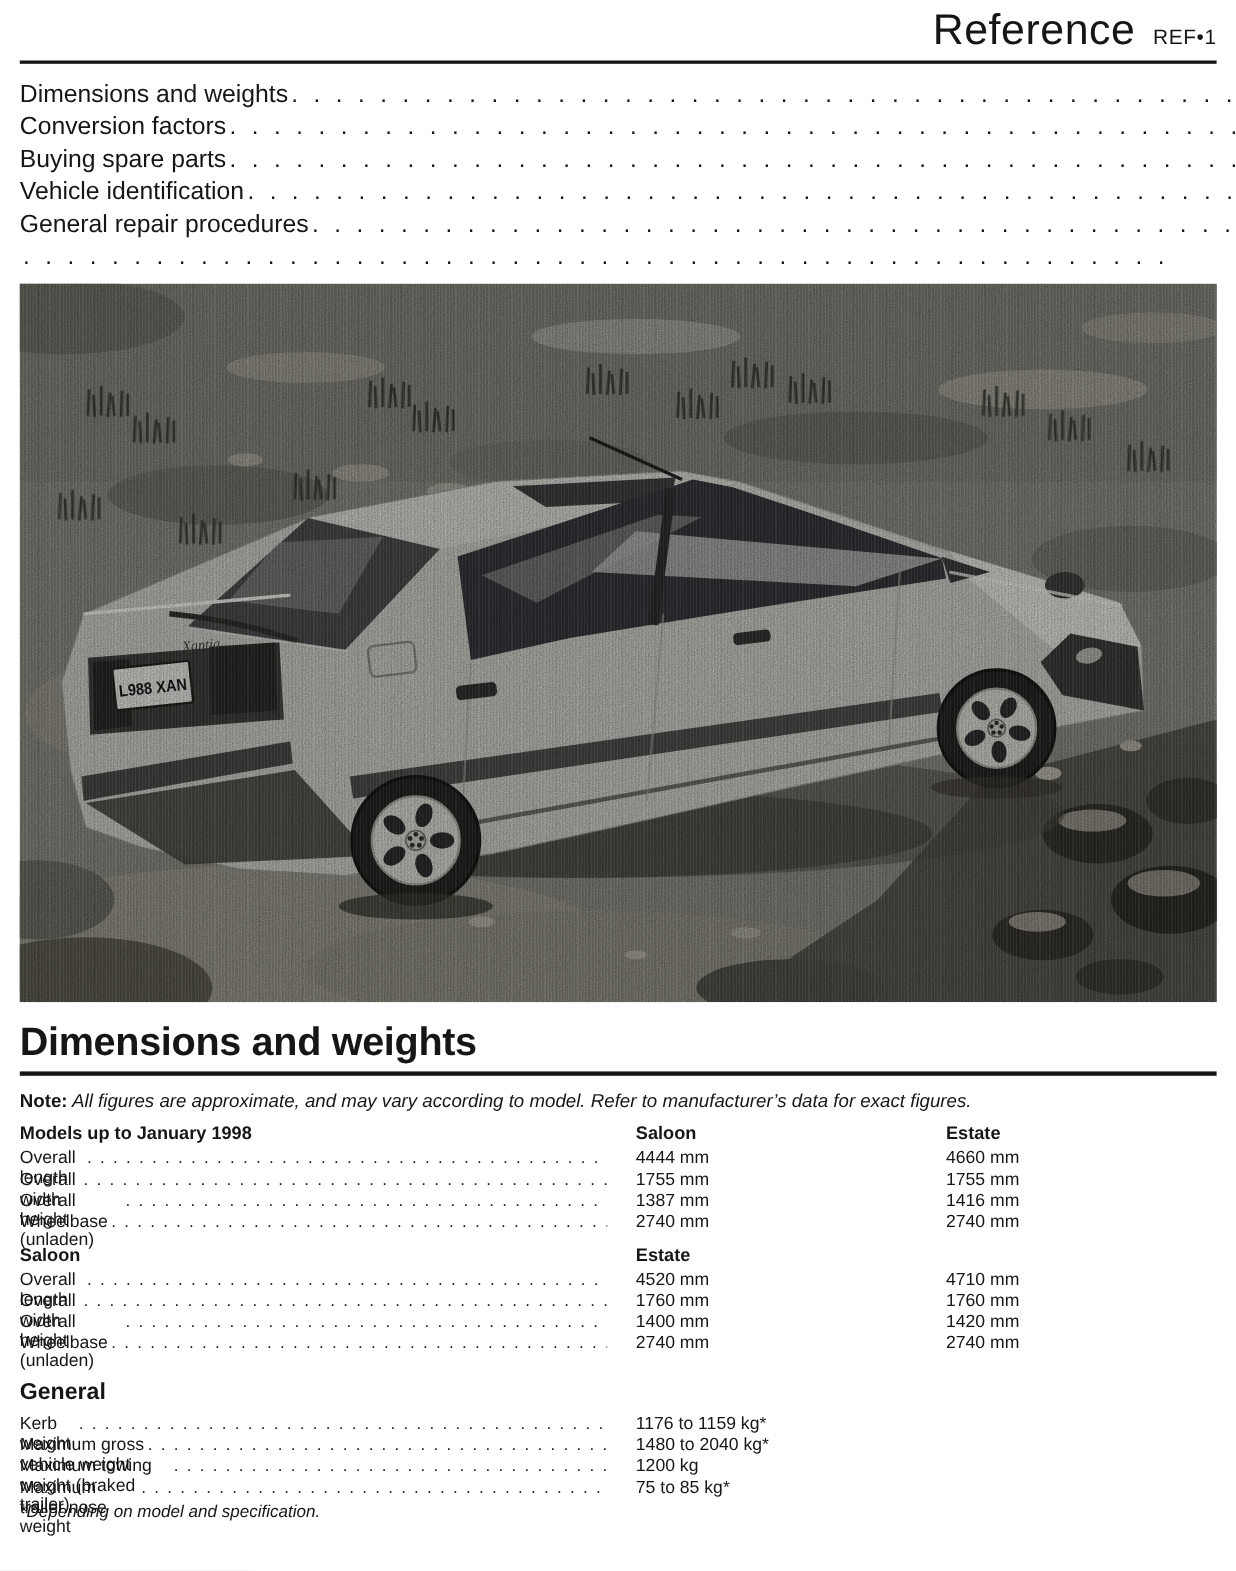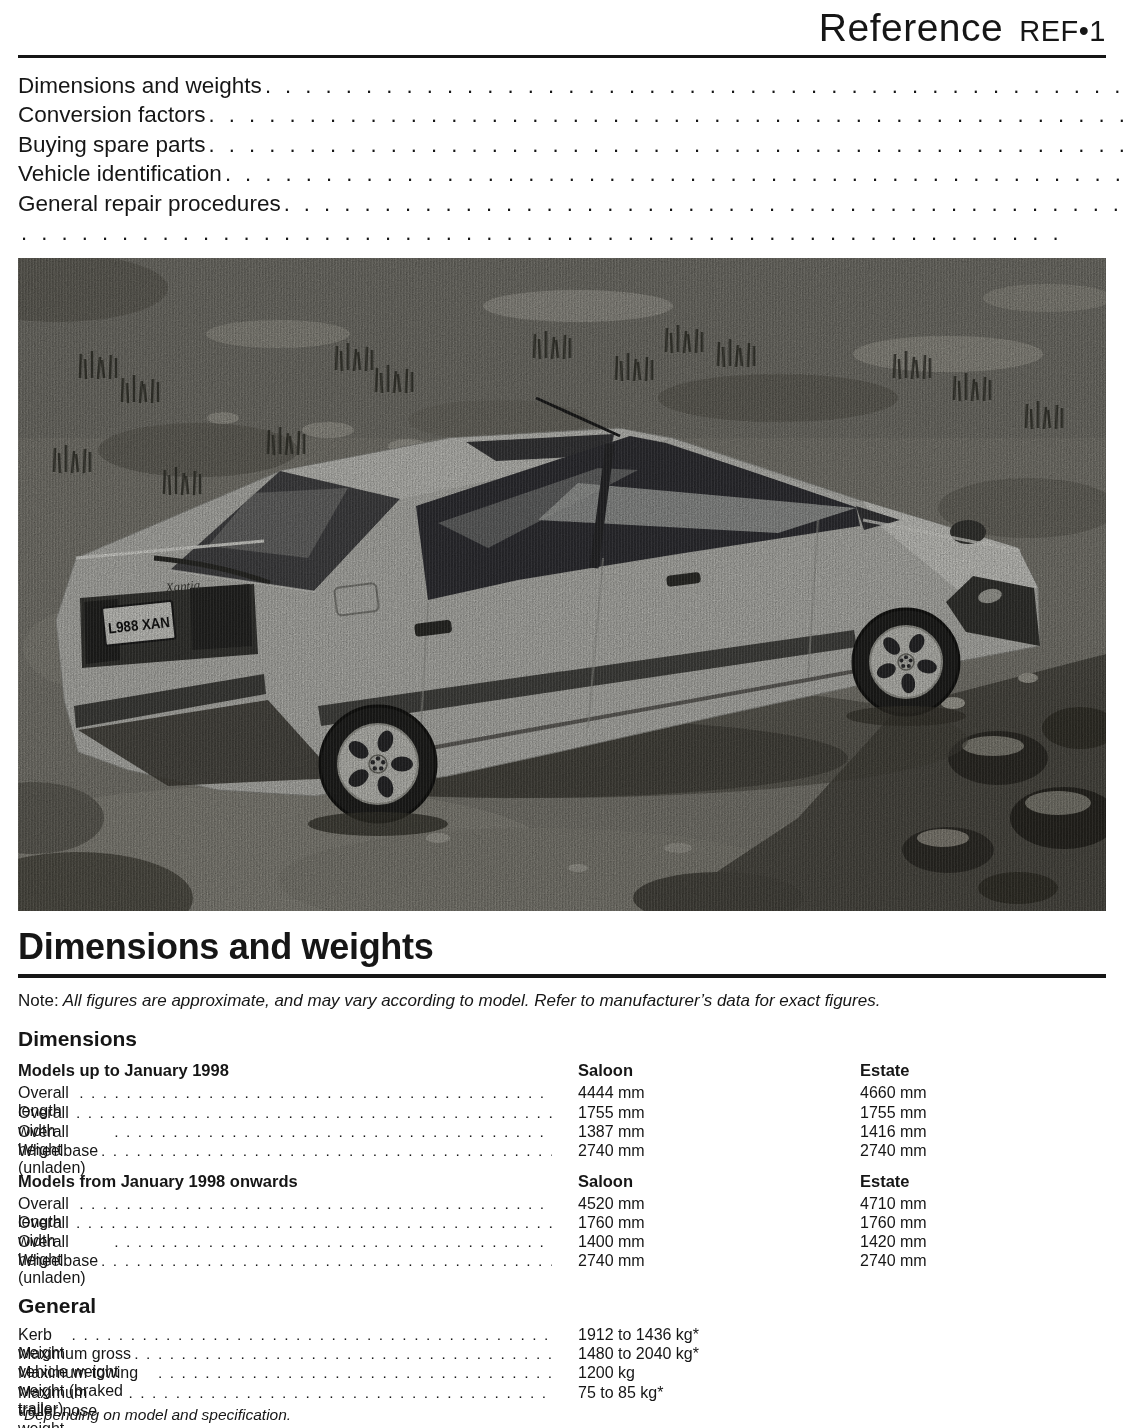--- a/index.html
+++ b/index.html
@@ -3,42 +3,42 @@
 <meta charset="utf-8">
 <style>
   html,body{margin:0;padding:0;background:#e8e8e8;}
   .page{position:relative;width:1124px;height:1428px;background:#ffffff;
         font-family:"Liberation Sans",sans-serif;color:#161616;overflow:hidden;}
   .content{padding:0 18px;}
 
   
   .hdr{display:flex;justify-content:flex-end;align-items:baseline;gap:16px;padding-top:6px;height:46px;}
   .hdr-title{font-size:39px;font-weight:400;letter-spacing:.5px;}
-  .hdr-ref{font-size:29px;font-weight:500;letter-spacing:.5px;}
+  .hdr-ref{font-size:19px;font-weight:500;letter-spacing:.5px;}
   .rule{height:3px;background:#161616;margin-top:3px;}
   .rule2{height:4px;background:#161616;margin-top:6px;}
 
   
   .toc{margin-top:15px;display:grid;grid-template-columns:1fr 1fr;column-gap:30px;}
   .toc-row{display:flex;align-items:baseline;height:29.4px;font-size:22.5px;}
   .toc-label{white-space:nowrap;}
   .leader{flex:1 1 auto;overflow:hidden;white-space:nowrap;padding:0 3px;}
   .toc-row .leader::after{content:". . . . . . . . . . . . . . . . . . . . . . . . . . . . . . . . . . . . . . . . . . . . . . . . . . . .";
     letter-spacing:4px;font-size:22px;}
 
   
   .photo{position:relative;margin-top:9px;width:1088px;height:653px;background:#8a887f;}
   .photo::after{content:"";position:absolute;inset:0;pointer-events:none;
     background:repeating-linear-gradient(90deg,rgba(255,255,255,.055) 0 1px,rgba(0,0,0,.05) 1px 2px,rgba(0,0,0,0) 2px 3px);}
   .photo svg{display:block;}
 
   
   .sec-title{margin-top:15px;font-size:36px;font-weight:700;letter-spacing:-.3px;}
   .note{margin-top:13px;font-size:17px;font-style:italic;}
-  .note b{font-style:normal;font-weight:400;margin-top:44px;}
+  .note b{font-style:normal;font-weight:700;margin-top:44px;}
   .subhead{margin-top:16px;font-size:21px;font-weight:700;}
 
   .spec{margin-top:2px;}
   .spec-head{display:grid;grid-template-columns:560px 282px 1fr;align-items:baseline;
              font-weight:700;font-size:16.5px;margin-top:10px;height:23px;}
   .spec-row{display:grid;grid-template-columns:560px 282px 1fr;align-items:baseline;
             font-size:16px;height:19.3px;}
   .spec-label{display:flex;align-items:baseline;overflow:hidden;padding-right:26px;}
   .spec-label .leader::after{content:". . . . . . . . . . . . . . . . . . . . . . . . . . . . . . . . . . . . . . . . . . . . . . . . . . . . . . . . . . . . . . . . . . . .";
     letter-spacing:1.6px;font-size:15.5px;}
@@ -266,21 +266,20 @@
 
     <rect x="0" y="0" width="1088" height="653" filter="url(#grain)" opacity="0.5"></rect>
    </svg>
   </div>
 
   <div class="sec-title">Dimensions and weights</div>
   <div class="rule2"></div>
 
   <div class="note"><b>Note:</b><span> All figures are approximate, and may vary according to model. Refer to manufacturer’s data for exact figures.</span></div>
 
-  <div class="subhead">Dimensions</div>
 
   <div class="spec">
     <div class="spec-head">
       <span>Models up to January 1998</span>
       <span>Saloon</span>
       <span>Estate</span>
     </div>
     <div class="spec-row">
       <span class="spec-label">
             <span>Overall length</span>
@@ -308,21 +307,20 @@
     <div class="spec-row">
       <span class="spec-label">
             <span>Wheelbase</span>
             <span class="leader"></span>
           </span>
       <span>2740 mm</span>
       <span>2740 mm</span>
     </div>
 
     <div class="spec-head">
-      <span>Models from January 1998 onwards</span>
       <span>Saloon</span>
       <span>Estate</span>
     </div>
     <div class="spec-row">
       <span class="spec-label">
             <span>Overall length</span>
             <span class="leader"></span>
           </span>
       <span>4520 mm</span>
       <span>4710 mm</span>
@@ -354,21 +352,21 @@
   </div>
 
   <div class="subhead" style="margin-top:22px;">General</div>
 
   <div class="spec" style="margin-top:8px;">
     <div class="spec-row">
       <span class="spec-label">
             <span>Kerb weight</span>
             <span class="leader"></span>
           </span>
-      <span>1912 to 1436 kg*</span>
+      <span>1176 to 1159 kg*</span>
       <span></span>
     </div>
     <div class="spec-row">
       <span class="spec-label">
             <span>Maximum gross vehicle weight</span>
             <span class="leader"></span>
           </span>
       <span>1480 to 2040 kg*</span>
       <span></span>
     </div>

